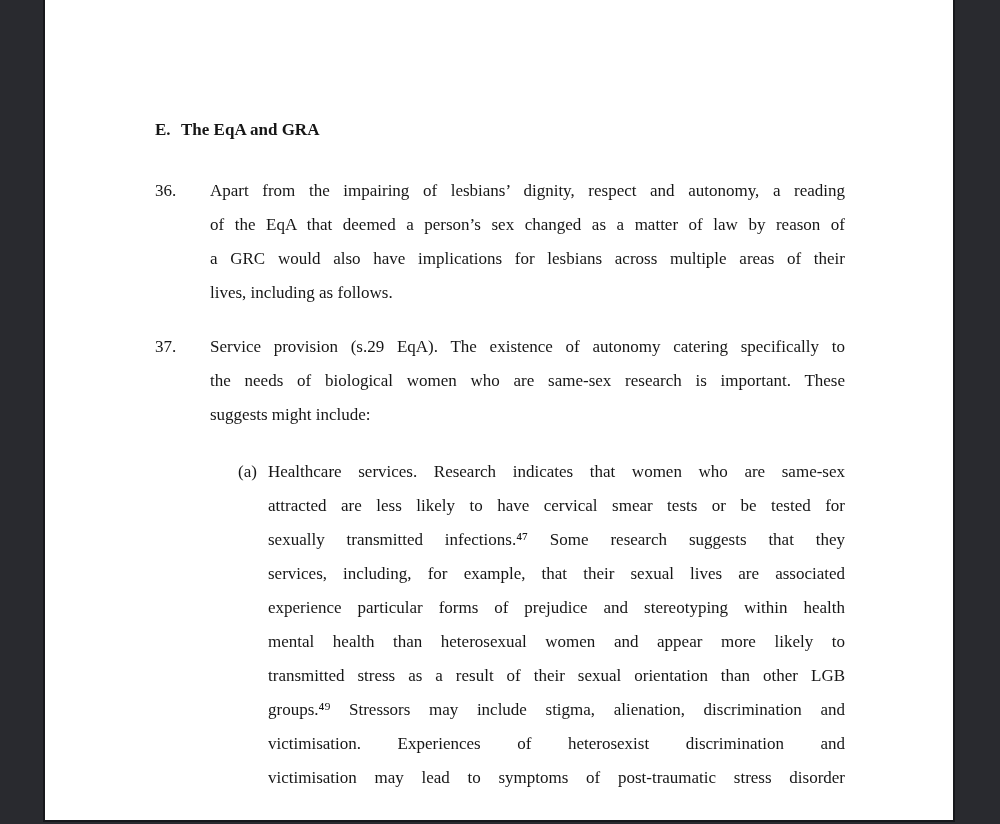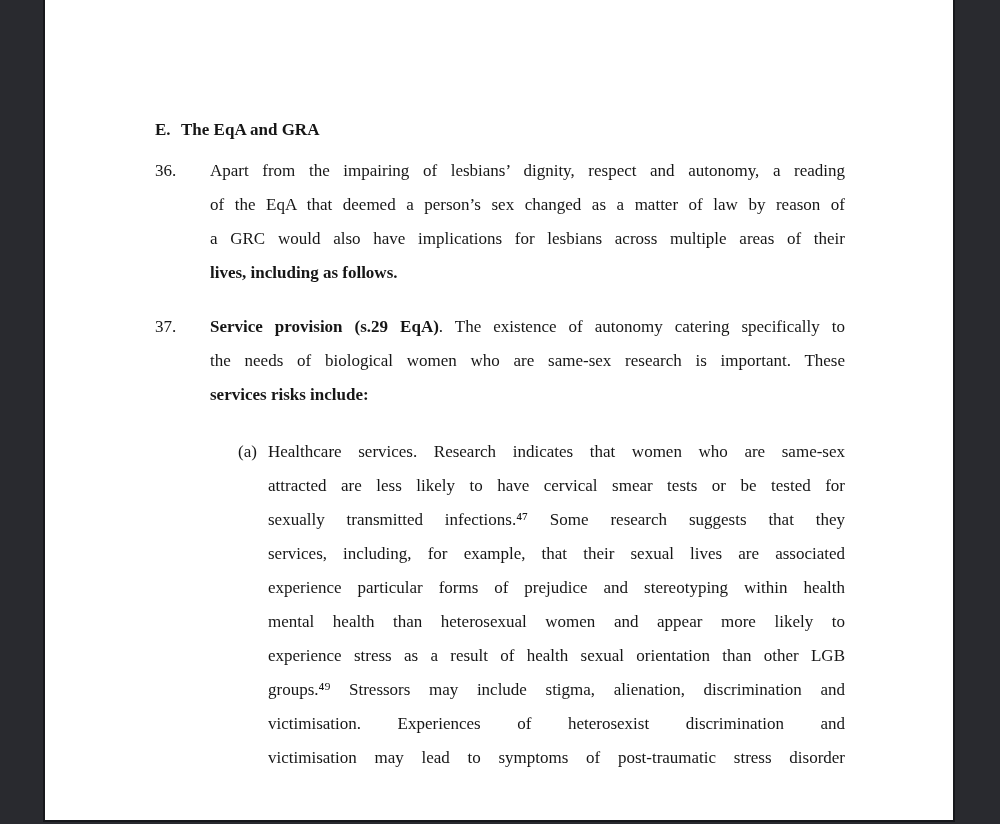--- a/index.html
+++ b/index.html
@@ -38,41 +38,41 @@
   .heading {
     margin-top: 116px;
     font-weight: bold;
     line-height: 28px;
     display: flex;
   }
   .heading .h-label { width: 26px; }
   .para {
     position: relative;
   }
-  .para-36 { margin-top: 10px; }
+  .para-36 { margin-top: 30px; }
   .para-37 { margin-top: 20px; }
   .pnum {
     position: absolute;
     left: 0;
     top: 0;
     line-height: 34px;
   }
   .pbody {
     margin-left: 55px;
     width: 635px;
   }
   .line {
     height: 34px;
     line-height: 34px;
     white-space: normal;
     overflow: visible;
   }
   .jl { text-align: justify; text-align-last: justify; }
-  .ll { text-align: right; text-align-last: left; font-weight: bold; }
-  .bold { font-weight: bold; }
+  .ll { text-align: right; text-align-last: left; }
+  .bold { font-weight: normal; }
   .subitem {
     position: relative;
     margin-top: 23px;
   }
   .smarker {
     position: absolute;
     left: 83px;
     top: 0;
     line-height: 34px;
   }
@@ -101,34 +101,34 @@
           <div class="line jl">a GRC would also have implications for lesbians across multiple areas of their</div>
           <div class="line ll">lives, including as follows.</div>
         </div>
       </div>
 
       <div class="para para-37">
         <div class="pnum">37.</div>
         <div class="pbody">
           <div class="line jl"><span class="bold">Service provision (s.29 EqA)</span><span>. The existence of autonomy catering specifically to</span></div>
           <div class="line jl">the needs of biological women who are same-sex research is important. These</div>
-          <div class="line ll">services risks include:</div>
+          <div class="line ll">suggests might include:</div>
         </div>
       </div>
 
       <div class="subitem">
         <div class="smarker">(a)</div>
         <div class="sbody">
           <div class="line jl">Healthcare services. Research indicates that women who are same-sex</div>
           <div class="line jl">attracted are less likely to have cervical smear tests or be tested for</div>
           <div class="line jl">sexually transmitted infections.⁴⁷ Some research suggests that they</div>
           <div class="line jl">services, including, for example, that their sexual lives are associated</div>
           <div class="line jl">experience particular forms of prejudice and stereotyping within health</div>
           <div class="line jl">mental health than heterosexual women and appear more likely to</div>
-          <div class="line jl">experience stress as a result of health sexual orientation than other LGB</div>
+          <div class="line jl">transmitted stress as a result of their sexual orientation than other LGB</div>
           <div class="line jl">groups.⁴⁹ Stressors may include stigma, alienation, discrimination and</div>
           <div class="line jl">victimisation. Experiences of heterosexist discrimination and</div>
           <div class="line jl">victimisation may lead to symptoms of post-traumatic stress disorder</div>
         </div>
       </div>
 
     </div>
   </div>
 </div>
 

